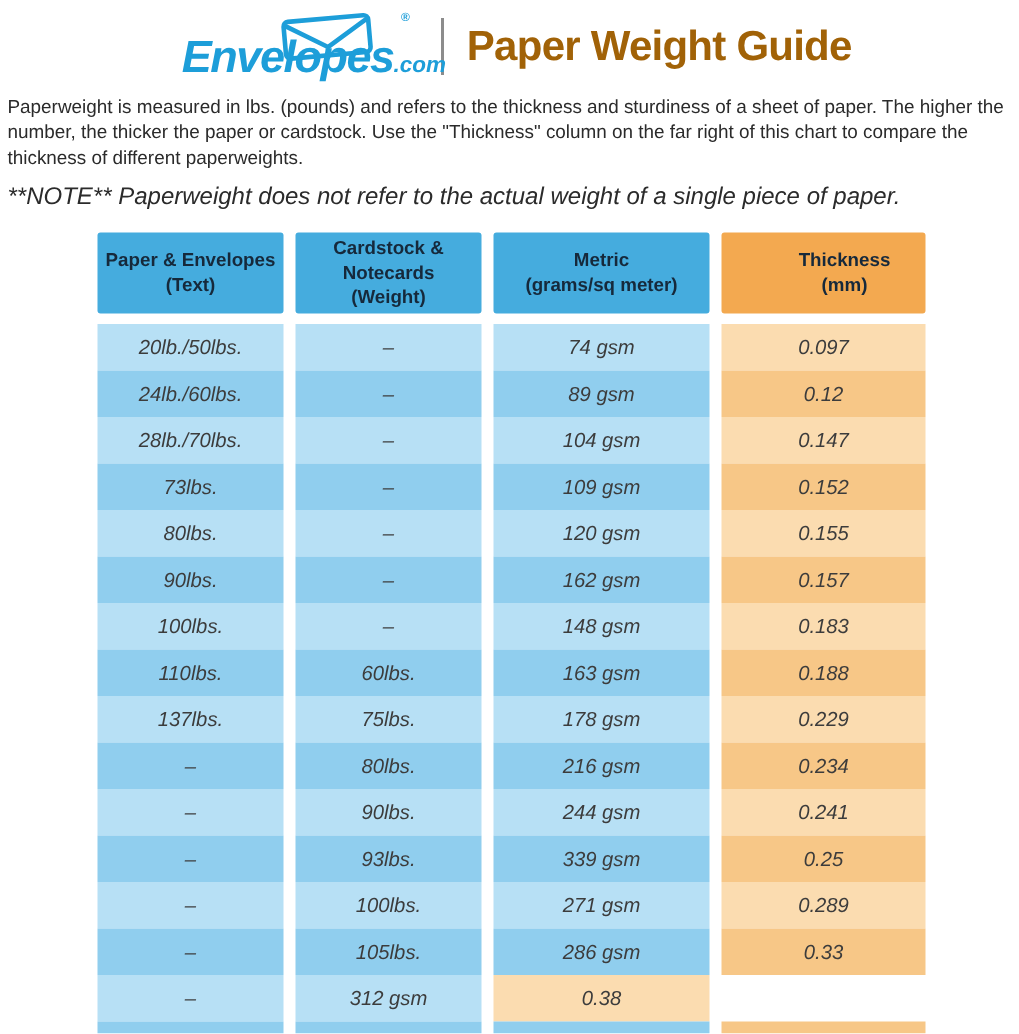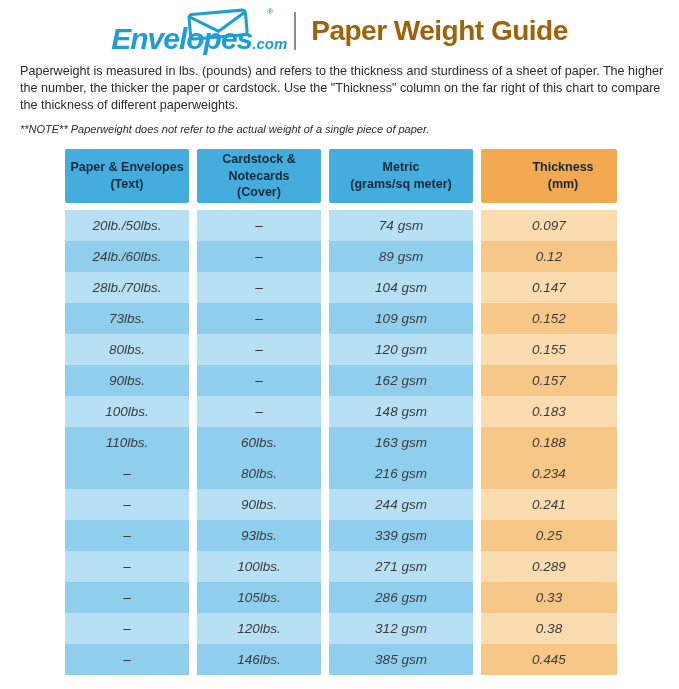--- a/index.html
+++ b/index.html
@@ -12,46 +12,46 @@
     font-family:"Liberation Sans", sans-serif;
   }
 
   
   .top-header {
     display:flex; justify-content:center; align-items:center;
     gap:15px; padding-top:7px; height:55px;
   }
   .logo { position:relative; width:168px; height:48px; }
   .logo-text {
-    position:absolute; left:0; bottom:1px; white-space:nowrap;
+    position:absolute; left:10px; bottom:1px; white-space:nowrap;
     color:#1d9ed9; font-style:italic; font-weight:bold;
     font-size:30px; letter-spacing:-1px; line-height:1;
   }
   .logo-tld { font-size:15px; font-weight:bold; letter-spacing:0; }
   .logo-reg {
     position:absolute; top:0; right:6px;
     font-size:8px; color:#1d9ed9; font-weight:bold;
   }
   .logo-env {
     position:absolute; top:1px; left:58px; width:98px; height:32px;
     transform:rotate(-5deg);
   }
   .hdr-divider { width:2px; height:38px; background:#8c8c8c; }
   .page-title {
     font-size:28px; font-weight:bold; color:#a16207;
     letter-spacing:-0.5px; white-space:nowrap;
   }
 
   
-  .intro { padding:8px 4px 0 20px; }
+  .intro { padding:8px 4px 0 5px; }
   .intro-paragraph {
     font-size:12.6px; line-height:1.34; color:#2b2b2b; text-align:left;
   }
   .intro-note {
-    margin-top:9px; font-size:11px; font-style:italic; color:#2b2b2b;
+    margin-top:9px; font-size:16px; font-style:italic; color:#2b2b2b;
   }
 
   
   .pw-table { margin:14px 0 0 65px; width:552px; }
   .grid-row {
     display:grid;
     grid-template-columns:124px 124px 144px 136px;
     column-gap:8px;
   }
   .thead { margin-bottom:7px; }
@@ -99,21 +99,21 @@
 
   <div class="pw-table">
 
     <div class="grid-row thead">
       <div class="th blue">
         <div>Paper &amp; Envelopes</div>
         <div>(Text)</div>
       </div>
       <div class="th blue">
         <div>Cardstock &amp; Notecards</div>
-        <div>(Cover)</div>
+        <div>(Weight)</div>
       </div>
       <div class="th blue">
         <div>Metric</div>
         <div>(grams/sq meter)</div>
       </div>
       <div class="th orange">
         <div>Thickness</div>
         <div>(mm)</div>
       </div>
     </div>
@@ -160,20 +160,26 @@
         <div class="td blue">–</div>
         <div class="td blue">148 gsm</div>
         <div class="td orange">0.183</div>
       </div>
       <div class="grid-row row-dark">
         <div class="td blue">110lbs.</div>
         <div class="td blue">60lbs.</div>
         <div class="td blue">163 gsm</div>
         <div class="td orange">0.188</div>
       </div>
+      <div class="grid-row row-light">
+        <div class="td blue">137lbs.</div>
+        <div class="td blue">75lbs.</div>
+        <div class="td blue">178 gsm</div>
+        <div class="td orange">0.229</div>
+      </div>
       <div class="grid-row row-dark">
         <div class="td blue">–</div>
         <div class="td blue">80lbs.</div>
         <div class="td blue">216 gsm</div>
         <div class="td orange">0.234</div>
       </div>
       <div class="grid-row row-light">
         <div class="td blue">–</div>
         <div class="td blue">90lbs.</div>
         <div class="td blue">244 gsm</div>
@@ -192,21 +198,20 @@
         <div class="td orange">0.289</div>
       </div>
       <div class="grid-row row-dark">
         <div class="td blue">–</div>
         <div class="td blue">105lbs.</div>
         <div class="td blue">286 gsm</div>
         <div class="td orange">0.33</div>
       </div>
       <div class="grid-row row-light">
         <div class="td blue">–</div>
-        <div class="td blue">120lbs.</div>
         <div class="td blue">312 gsm</div>
         <div class="td orange">0.38</div>
       </div>
       <div class="grid-row row-dark">
         <div class="td blue">–</div>
         <div class="td blue">146lbs.</div>
         <div class="td blue">385 gsm</div>
         <div class="td orange">0.445</div>
       </div>
     </div>

